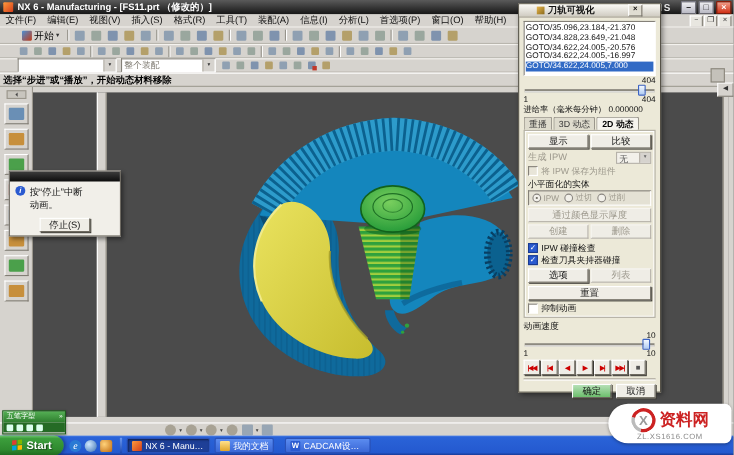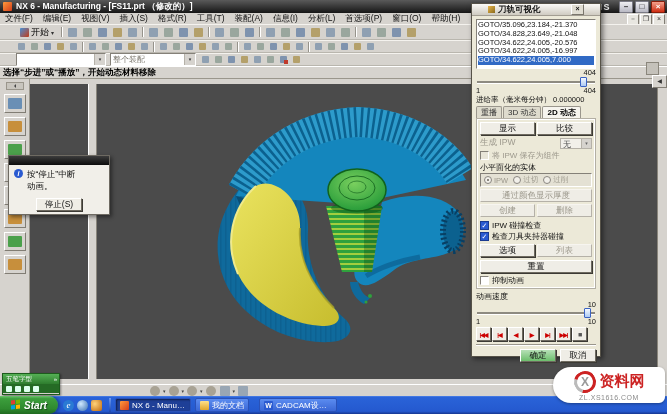--- a/index.html
+++ b/index.html
@@ -157,21 +157,21 @@
     line-height:10px;padding-left:3px;display:flex;align-items:center;gap:2px;}
   #ime .r1 .more{margin-left:auto;margin-right:2px;font-size:6px;}
   #ime .r2{height:9px;background:#256b25;display:flex;align-items:center;gap:3px;padding-left:3px;}
   #ime .k{width:6px;height:6px;background:#dfe;border-radius:1px;}
   
   #taskbar{position:absolute;left:0;top:396px;width:667px;height:18px;z-index:45;
     background:linear-gradient(#4f83e8 0%,#2a63d8 8%,#2459cf 85%,#16368f 100%);display:flex;align-items:center;}
   #startbtn-xp{height:18px;width:58px;border-radius:0 9px 9px 0;
     background:linear-gradient(#6cc26c 0%,#3c9e3c 15%,#2f8a2f 70%,#1f6a1f 100%);
     display:flex;align-items:center;justify-content:center;gap:3px;color:#fff;
-    font-style:italic;font-weight:bold;font-size:10px;text-shadow:1px 1px 1px #1a4a1a;
+    font-weight:bold;font-size:10px;text-shadow:1px 1px 1px #1a4a1a;
     box-shadow:2px 0 3px rgba(0,0,0,.3);flex:0 0 auto;}
   .flag{width:10px;height:10px;display:grid;grid-template-columns:4px 4px;grid-template-rows:4px 4px;
     gap:1px;transform:skewY(-6deg);}
   .flag i{display:block;}
   .flag i:nth-child(1){background:#e03c31;}.flag i:nth-child(2){background:#7ab800;}
   .flag i:nth-child(3){background:#00a3e0;}.flag i:nth-child(4){background:#ffb900;}
   #quick{display:flex;align-items:center;gap:3px;padding:0 5px;flex:0 0 auto;}
   .ql{width:11px;height:11px;border-radius:50%;}
   .ql.ie{background:#2a7ad4;color:#fff;font-size:9px;line-height:11px;text-align:center;font-style:italic;font-family:"Liberation Serif",serif;}
   .ql.g2{background:radial-gradient(circle at 35% 35%,#cfe8ff,#3a6fb0);}

